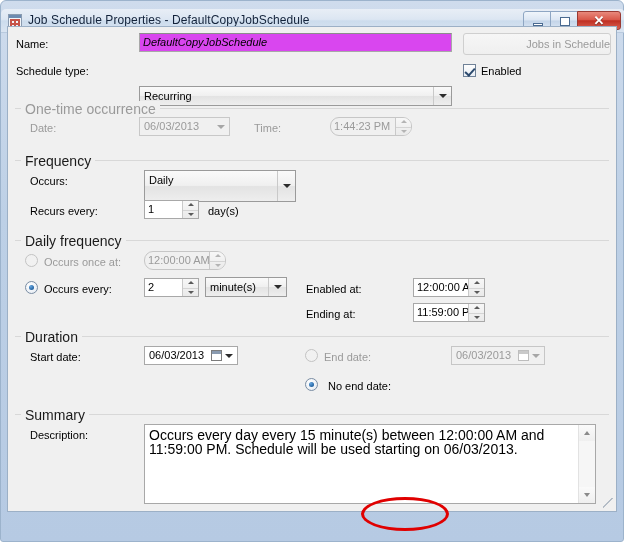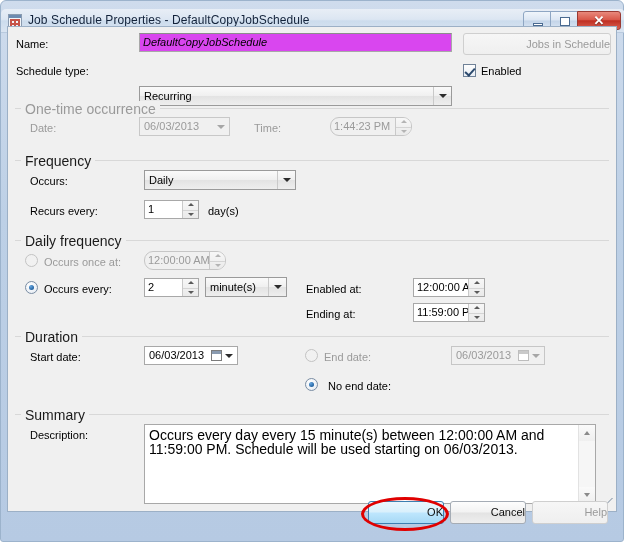--- a/index.html
+++ b/index.html
@@ -510,21 +510,21 @@
           <span class="up"></span>
           <span class="dn"></span>
         </span>
       </div>
 
       <div class="group" style="left:7px; top:127px; width:594px; height:54px;">
         <div class="gline"></div>
         <div class="gtitle">Frequency</div>
       </div>
       <div class="lbl" style="left:22px; top:148px;">Occurs:</div>
-      <div class="combo" style="left:136px; top:143px; width:152px; height:20px;">
+      <div class="combo" style="left:136px; top:143px; width:152px; height:32px;">
         <span>Daily</span>
         <span class="arrowbtn"></span>
       </div>
       <div class="lbl" style="left:22px; top:178px;">Recurs every:</div>
       <div class="spin" style="left:136px; top:173px; width:55px; height:19px;">
         <span>1</span>
         <span class="spinbtns">
           <span class="up"></span>
           <span class="dn"></span>
         </span>
@@ -607,22 +607,17 @@
         <div class="dtext">Occurs every day every 15 minute(s) between 12:00:00 AM and 11:59:00 PM. Schedule will be used starting on 06/03/2013.</div>
         <div class="vsb">
           <div class="sbtn up"></div>
           <div class="sbtn dn"></div>
         </div>
       </div>
 
       <div class="grip"></div>
     </div>
 
-    <div class="buttonbar">
-      <div class="btn default" style="left:361px; top:7px; width:76px; height:23px; line-height:21px;">OK</div>
-      <div class="btn" style="left:443px; top:7px; width:76px; height:23px; line-height:21px;">Cancel</div>
-      <div class="btn dis" style="left:525px; top:7px; width:76px; height:23px; line-height:21px;">Help</div>
-    </div>
 
     <div class="annot-ellipse" style="left:360px; top:496px; width:88px; height:34px;"></div>
 
   </div>
 </div>
 
 </body></html>

